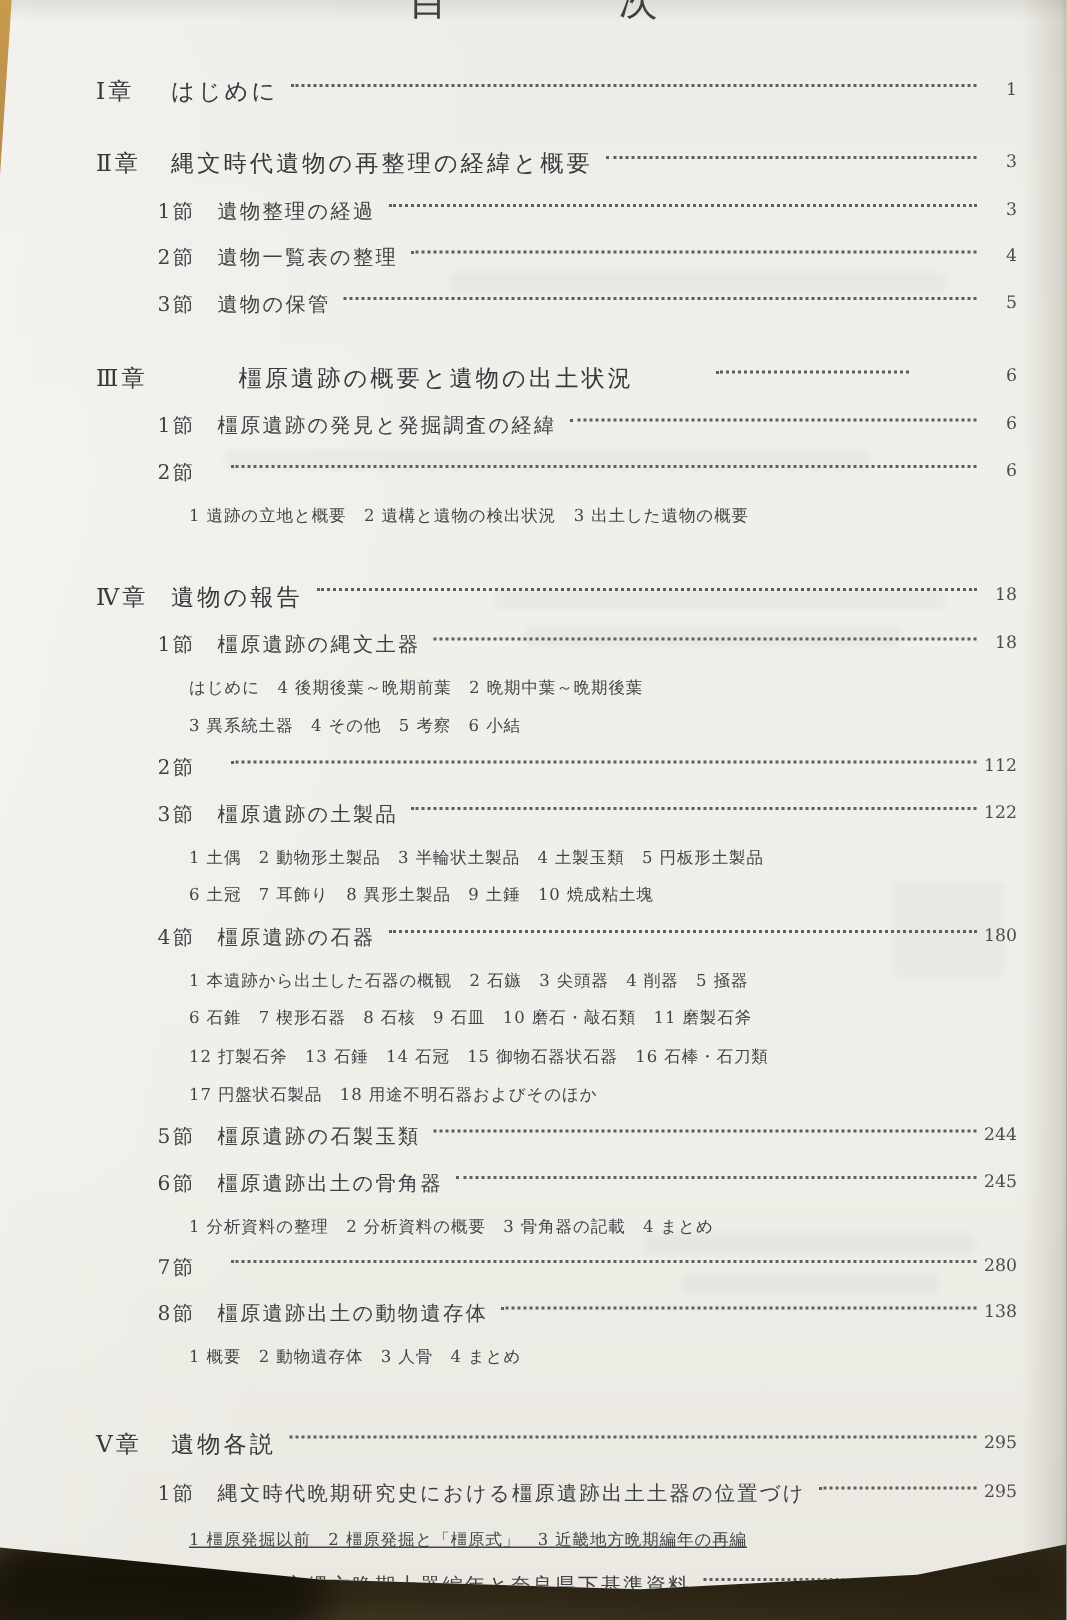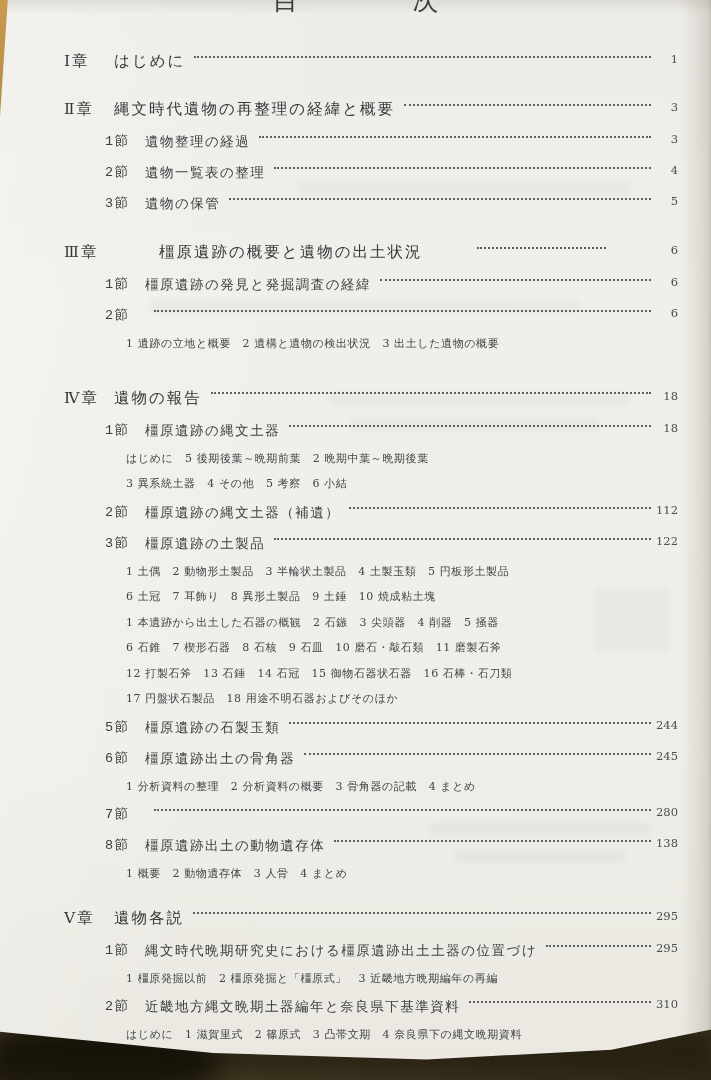--- a/index.html
+++ b/index.html
@@ -47,21 +47,21 @@
   .row.section{font-size:13.5px;line-height:27px;letter-spacing:1.5px;padding-left:41px;}
   .row.sub{font-size:11px;line-height:25.5px;letter-spacing:0.6px;padding-left:62px;color:#434449;}
   .row.chapter:nth-child(1){margin-top:14px;}
   .row.chapter:nth-child(6){margin-top:16px;gap:45px;}
   .row.chapter:nth-child(10){margin-top:24px;}
   .row.chapter:nth-child(29){margin-top:28px;}
   .row.chapter:nth-child(29) ~ .row.section{line-height:29px;}
   .row.chapter:nth-child(29) ~ .row.sub{line-height:28px;text-decoration:underline;}
   .lab{flex:none;}
   .chapter .lab{width:50px;}
-  .section .lab{width:40px;font-family:Liberation Mono, monospace;}
+  .section .lab{width:40px;}
   .ttl{flex:none;}
   .leader{
     flex:1 1 auto;min-width:12px;height:0;
     border-bottom:2px dotted #5d5d62;
     margin:0 5px 9px 9px;
   }
   .pg{
     flex:none;font-size:11.5px;color:#4b4b51;
     min-width:22px;text-align:right;margin-bottom:4px;letter-spacing:0;
   }
@@ -155,42 +155,47 @@
         <span class="leader"></span>
         <span class="pg">18</span>
       </div>
       <div class="row section">
         <span class="lab">1節</span>
         <span class="ttl">橿原遺跡の縄文土器</span>
         <span class="leader"></span>
         <span class="pg">18</span>
       </div>
       <div class="row sub">
-        <span class="ttl">はじめに　5 後期後葉～晩期前葉　2 晩期中葉～晩期後葉</span>
+        <span class="ttl">はじめに　4 後期後葉～晩期前葉　2 晩期中葉～晩期後葉</span>
       </div>
       <div class="row sub">
         <span class="ttl">3 異系統土器　4 その他　5 考察　6 小結</span>
       </div>
       <div class="row section">
         <span class="lab">2節</span>
-        <span class="ttl">橿原遺跡の縄文土器（補遺）</span>
         <span class="leader"></span>
         <span class="pg">112</span>
       </div>
       <div class="row section">
         <span class="lab">3節</span>
         <span class="ttl">橿原遺跡の土製品</span>
         <span class="leader"></span>
         <span class="pg">122</span>
       </div>
       <div class="row sub">
         <span class="ttl">1 土偶　2 動物形土製品　3 半輪状土製品　4 土製玉類　5 円板形土製品</span>
       </div>
       <div class="row sub">
         <span class="ttl">6 土冠　7 耳飾り　8 異形土製品　9 土錘　10 焼成粘土塊</span>
+      </div>
+      <div class="row section">
+        <span class="lab">4節</span>
+        <span class="ttl">橿原遺跡の石器</span>
+        <span class="leader"></span>
+        <span class="pg">180</span>
       </div>
       <div class="row sub">
         <span class="ttl">1 本遺跡から出土した石器の概観　2 石鏃　3 尖頭器　4 削器　5 掻器</span>
       </div>
       <div class="row sub">
         <span class="ttl">6 石錐　7 楔形石器　8 石核　9 石皿　10 磨石・敲石類　11 磨製石斧</span>
       </div>
       <div class="row sub">
         <span class="ttl">12 打製石斧　13 石錘　14 石冠　15 御物石器状石器　16 石棒・石刀類</span>
       </div>

